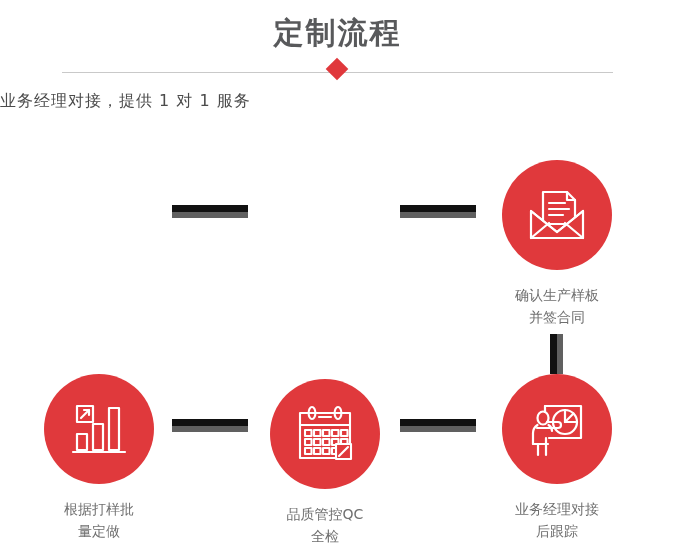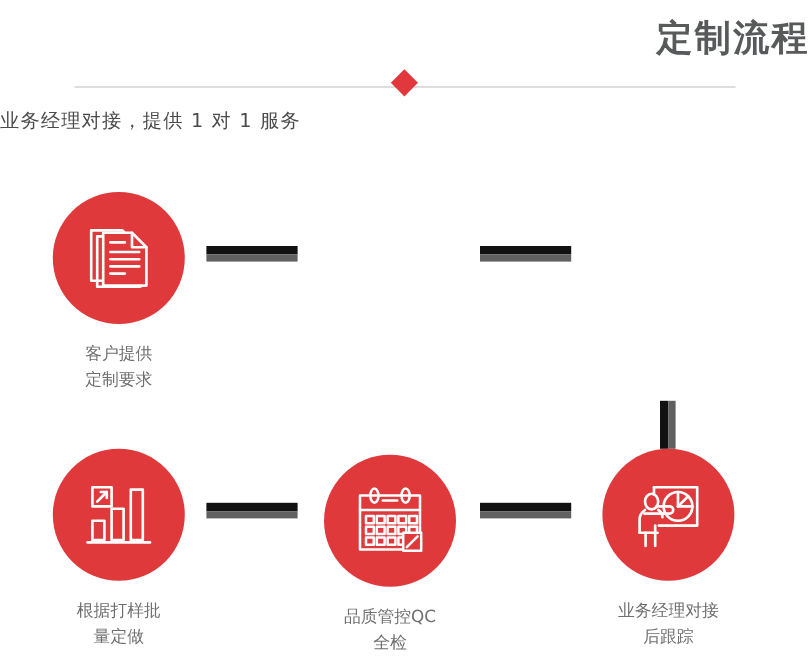--- a/index.html
+++ b/index.html
@@ -8,21 +8,21 @@
     background:#ffffff;
     font-family:"DejaVu Sans","Liberation Sans",sans-serif;
     position:relative;
     overflow:hidden;
   }
   .page{position:relative;width:675px;height:550px;}
 
   
   .title{
     position:absolute;left:0;top:14px;width:675px;
-    text-align:right;
+    text-align:center;
     font-size:30px;font-weight:bold;color:#58595b;
     letter-spacing:2px;
     line-height:38px;
   }
   .divider{
     position:absolute;left:62px;top:72px;width:551px;height:1px;
     background:#c9c9c9;
   }
   .diamond{
     position:absolute;left:329px;top:61px;width:16px;height:16px;
@@ -67,51 +67,51 @@
 </head>
 <body>
 
 <div class="page">
 
   <div class="title">定制流程</div>
   <div class="divider"></div>
   <div class="diamond"></div>
   <div class="subtitle">业务经理对接，提供 1 对 1 服务</div>
 
-  <div class="node" style="left:19px;top:160px;">
-    <div class="circle">
-      <span>
-        <svg width="62" height="62" viewBox="0 0 62 62" fill="none" stroke="#ffffff" stroke-width="2.2" stroke-linejoin="round" stroke-linecap="round">
-          <path d="M8 8 H34 L44 18 V50 H8 Z"></path>
-          <path d="M13 13 H39 L49 23 V55 H13 Z"></path>
-          <path d="M18 10 H42 L54 22 V54 H18 Z" fill="#e0393c"></path>
-          <path d="M42 10 V22 H54"></path>
-          <line x1="24" y1="18" x2="36" y2="18"></line>
-          <line x1="24" y1="26" x2="48" y2="26"></line>
-          <line x1="24" y1="32" x2="48" y2="32"></line>
-          <line x1="24" y1="38" x2="48" y2="38"></line>
-          <line x1="24" y1="44" x2="36" y2="44"></line>
-        </svg>
-      </span>
-    </div>
-    <div class="label">客户提供
-定制要求</div>
-  </div>
 
   <div class="hconn" style="left:172px;top:205px;">
     <div class="bar"></div>
     <div class="shadow"></div>
   </div>
 
 
   <div class="hconn" style="left:400px;top:205px;">
     <div class="bar"></div>
     <div class="shadow"></div>
   </div>
 
+  <div class="node" style="left:477px;top:160px;">
+    <div class="circle">
+      <span>
+        <svg width="64" height="62" viewBox="0 0 64 62" fill="none" stroke="#ffffff" stroke-width="2.2" stroke-linejoin="round" stroke-linecap="round">
+          <path d="M18 8 H42 L50 16 V40 H18 Z" fill="#e0393c"></path>
+          <path d="M42 8 V16 H50"></path>
+          <line x1="24" y1="19" x2="40" y2="19"></line>
+          <line x1="24" y1="25" x2="44" y2="25"></line>
+          <line x1="24" y1="31" x2="38" y2="31"></line>
+          <path d="M6 27 L32 48 L58 27 V54 H6 Z" fill="#e0393c"></path>
+          <path d="M6 27 L32 48 L58 27"></path>
+          <path d="M6 54 L24 39"></path>
+          <path d="M58 54 L40 39"></path>
+        </svg>
+      </span>
+    </div>
+    <div class="label">确认生产样板
+并签合同</div>
+  </div>
 
   <div class="vconn" style="left:550px;top:334px;">
     <div class="bar"></div>
     <div class="shadow"></div>
   </div>
 
   <div class="node" style="left:19px;top:374px;">
     <div class="circle">
       <span>
         <svg width="60" height="58" viewBox="0 0 60 58" fill="none" stroke="#ffffff" stroke-width="2.2" stroke-linejoin="round" stroke-linecap="round">

